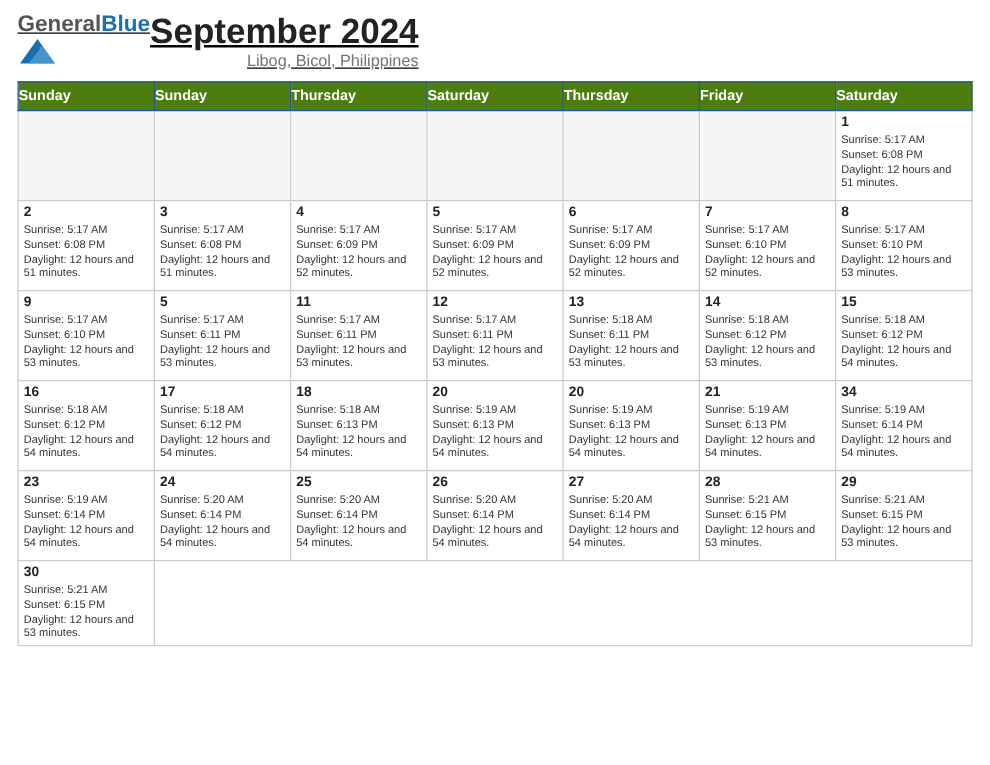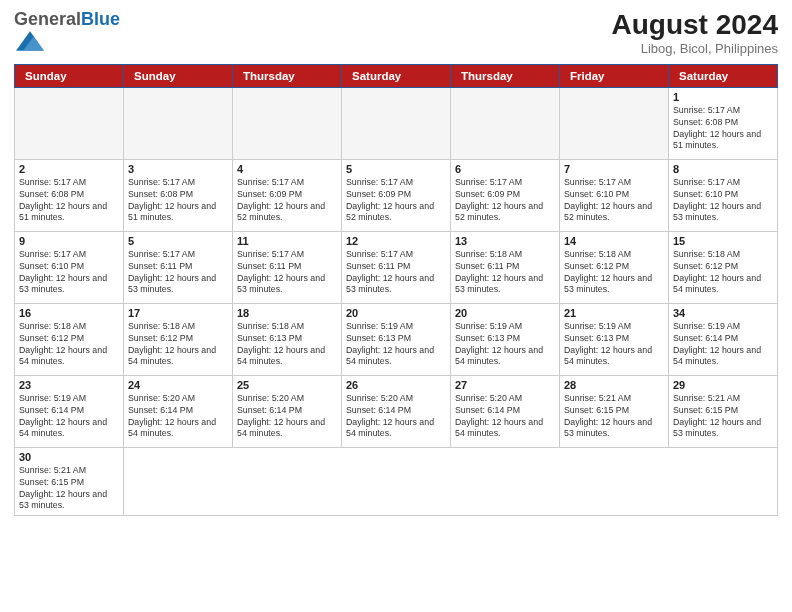--- a/index.html
+++ b/index.html
@@ -10,22 +10,22 @@
       height: 612px;
       overflow: hidden;
     }
     .container {
       width: 792px;
       padding: 10px 14px 6px 14px;
     }
     .header {
       display: flex;
       align-items: flex-start;
-      justify-content: space-between;
       margin-bottom: 8px;
+      text-decoration: underline;
     }
     .logo {
       display: flex;
       align-items: center;
       gap: 0px;
     }
     .logo-icon {
       width: 28px;
       height: 22px;
       margin-left: 2px;
@@ -43,25 +43,25 @@
       font-size: 13px;
       color: #737373;
       font-weight: normal;
     }
     .calendar {
       width: 100%;
       border-collapse: collapse;
       border: 1px solid #ccc;
     }
     .calendar th {
-      background-color: #b91c1c;
+      background-color: #4d7c0f;
       color: #fff;
       font-size: 11.5px;
       font-weight: bold;
-      padding: 5px 10px;
+      padding: 5px 0;
       border: 1px solid #1e5a9a;
       text-align: left;
     }
     .calendar td {
       vertical-align: top;
       border: 1px solid #ccc;
       padding: 3px 4px;
       width: calc(100% / 7);
       height: 72px;
       font-size: 9.5px;
@@ -97,21 +97,21 @@
         <div style="font-size:18px;font-weight:bold;color:#555;line-height:1.1;">
           <span>General</span><span style="color:#1a6faf;">Blue</span>
         </div>
         <svg class="logo-icon" viewBox="0 0 40 28" xmlns="http://www.w3.org/2000/svg">
           <polygon points="0,28 20,0 40,28" fill="#1a6faf"></polygon>
           <polygon points="10,28 25,8 40,28" fill="#5ba3d9" opacity="0.7"></polygon>
         </svg>
       </div>
     </div>
     <div class="title-block">
-      <h1>August 2024</h1>
+      <h1>September 2024</h1>
       <h2>Libog, Bicol, Philippines</h2>
     </div>
   </div>
 
   <table class="calendar">
     <thead>
       <tr>
         <th>Sunday</th>
         <th>Sunday</th>
         <th>Thursday</th>

